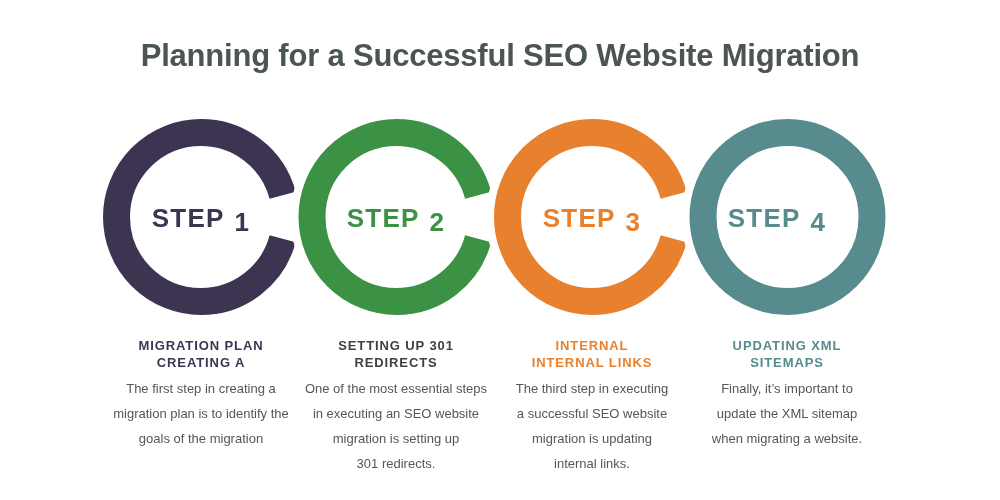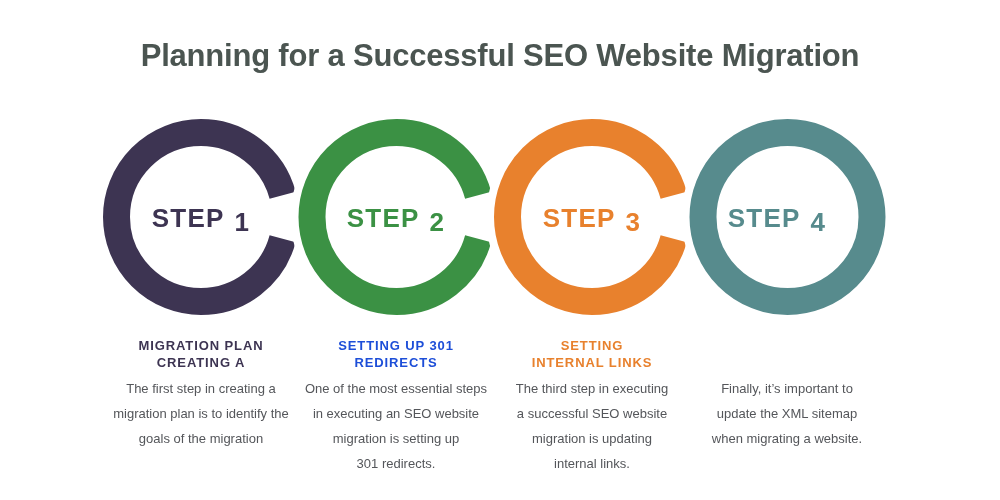--- a/index.html
+++ b/index.html
@@ -106,27 +106,31 @@
     <span>STEP</span><span class="num">3</span>
   </div>
   <div class="step-label lab3" style="color: rgb(87, 139, 141);">
     <span>STEP</span><span class="num">4</span>
   </div>
 
   <div class="step-heading col0" style="color: rgb(61, 52, 82);">
     <div>MIGRATION PLAN</div>
     <div>CREATING A</div>
   </div>
-  <div class="step-heading col1" style="color: #1d4ed8;">
+  <div class="step-heading col1" style="color: #404040;">
     <div>SETTING UP 301</div>
     <div>REDIRECTS</div>
   </div>
   <div class="step-heading col2" style="color: rgb(232, 129, 45);">
-    <div>SETTING</div>
+    <div>INTERNAL</div>
     <div>INTERNAL LINKS</div>
+  </div>
+  <div class="step-heading col3" style="color: rgb(87, 139, 141);">
+    <div>UPDATING XML</div>
+    <div>SITEMAPS</div>
   </div>
 
   <div class="step-desc col0">
     <div>The first step in creating a</div>
     <div>migration plan is to identify the</div>
     <div>goals of the migration</div>
   </div>
   <div class="step-desc col1">
     <div>One of the most essential steps</div>
     <div>in executing an SEO website</div>

